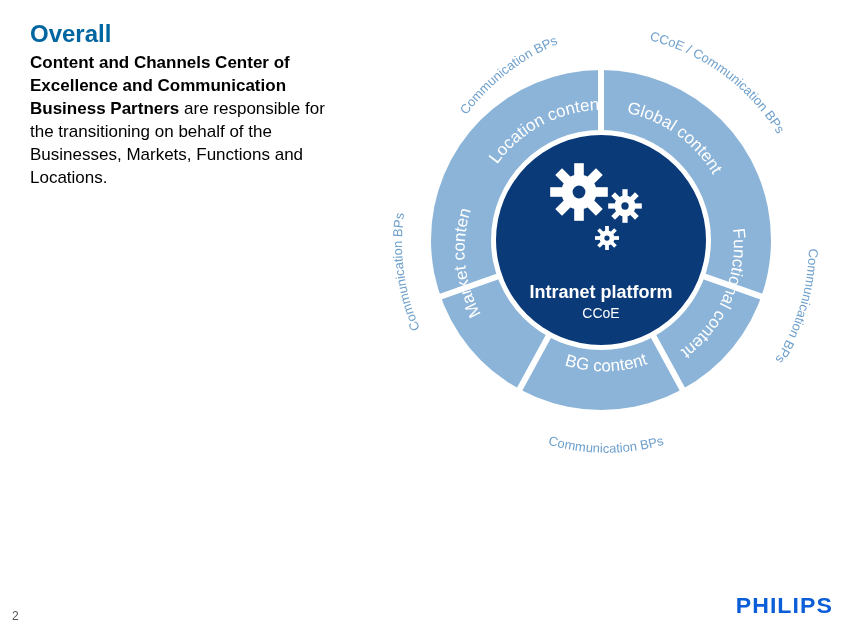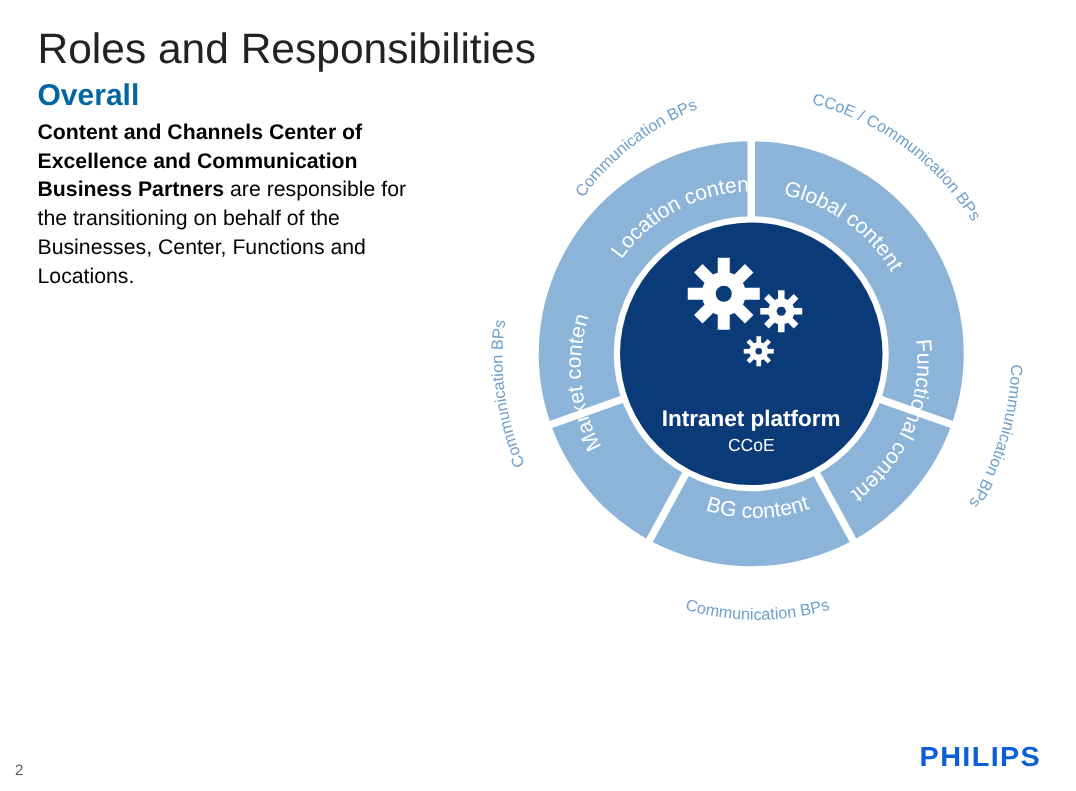--- a/index.html
+++ b/index.html
@@ -97,27 +97,26 @@
   .center-sub {
     fill: #fff;
     font-size: 14px;
     font-family: "Segoe UI", Arial, sans-serif;
   }
 </style>
 </head>
 <body>
 
 <div class="slide">
-  <h1 class="title">Roles and Responsibilities</h1>
 
   <div class="content-row">
     <div class="text-col">
       <div class="section-heading">Overall</div>
       <p class="body-para">
-        <span class="bold">Content and Channels Center of Excellence and Communication Business Partners</span><span> are responsible for the transitioning on behalf of the Businesses, Center, Functions and Locations.</span>
+        <span class="bold">Content and Channels Center of Excellence and Communication Business Partners</span><span> are responsible for the transitioning on behalf of the Businesses, Markets, Functions and Locations.</span>
       </p>
     </div>
 
     <div class="diagram-col">
       <svg class="diagram" width="460" height="460" viewBox="0 0 460 460">
         <defs>
 
           <path id="arc-tl" d="M 128 152 A 130 130 0 0 1 230 100" fill="none"></path>
           <path id="arc-tr" d="M 250 102 A 130 130 0 0 1 345 170" fill="none"></path>
           <path id="arc-r" d="M 362 220 A 130 130 0 0 1 310 340" fill="none"></path>

